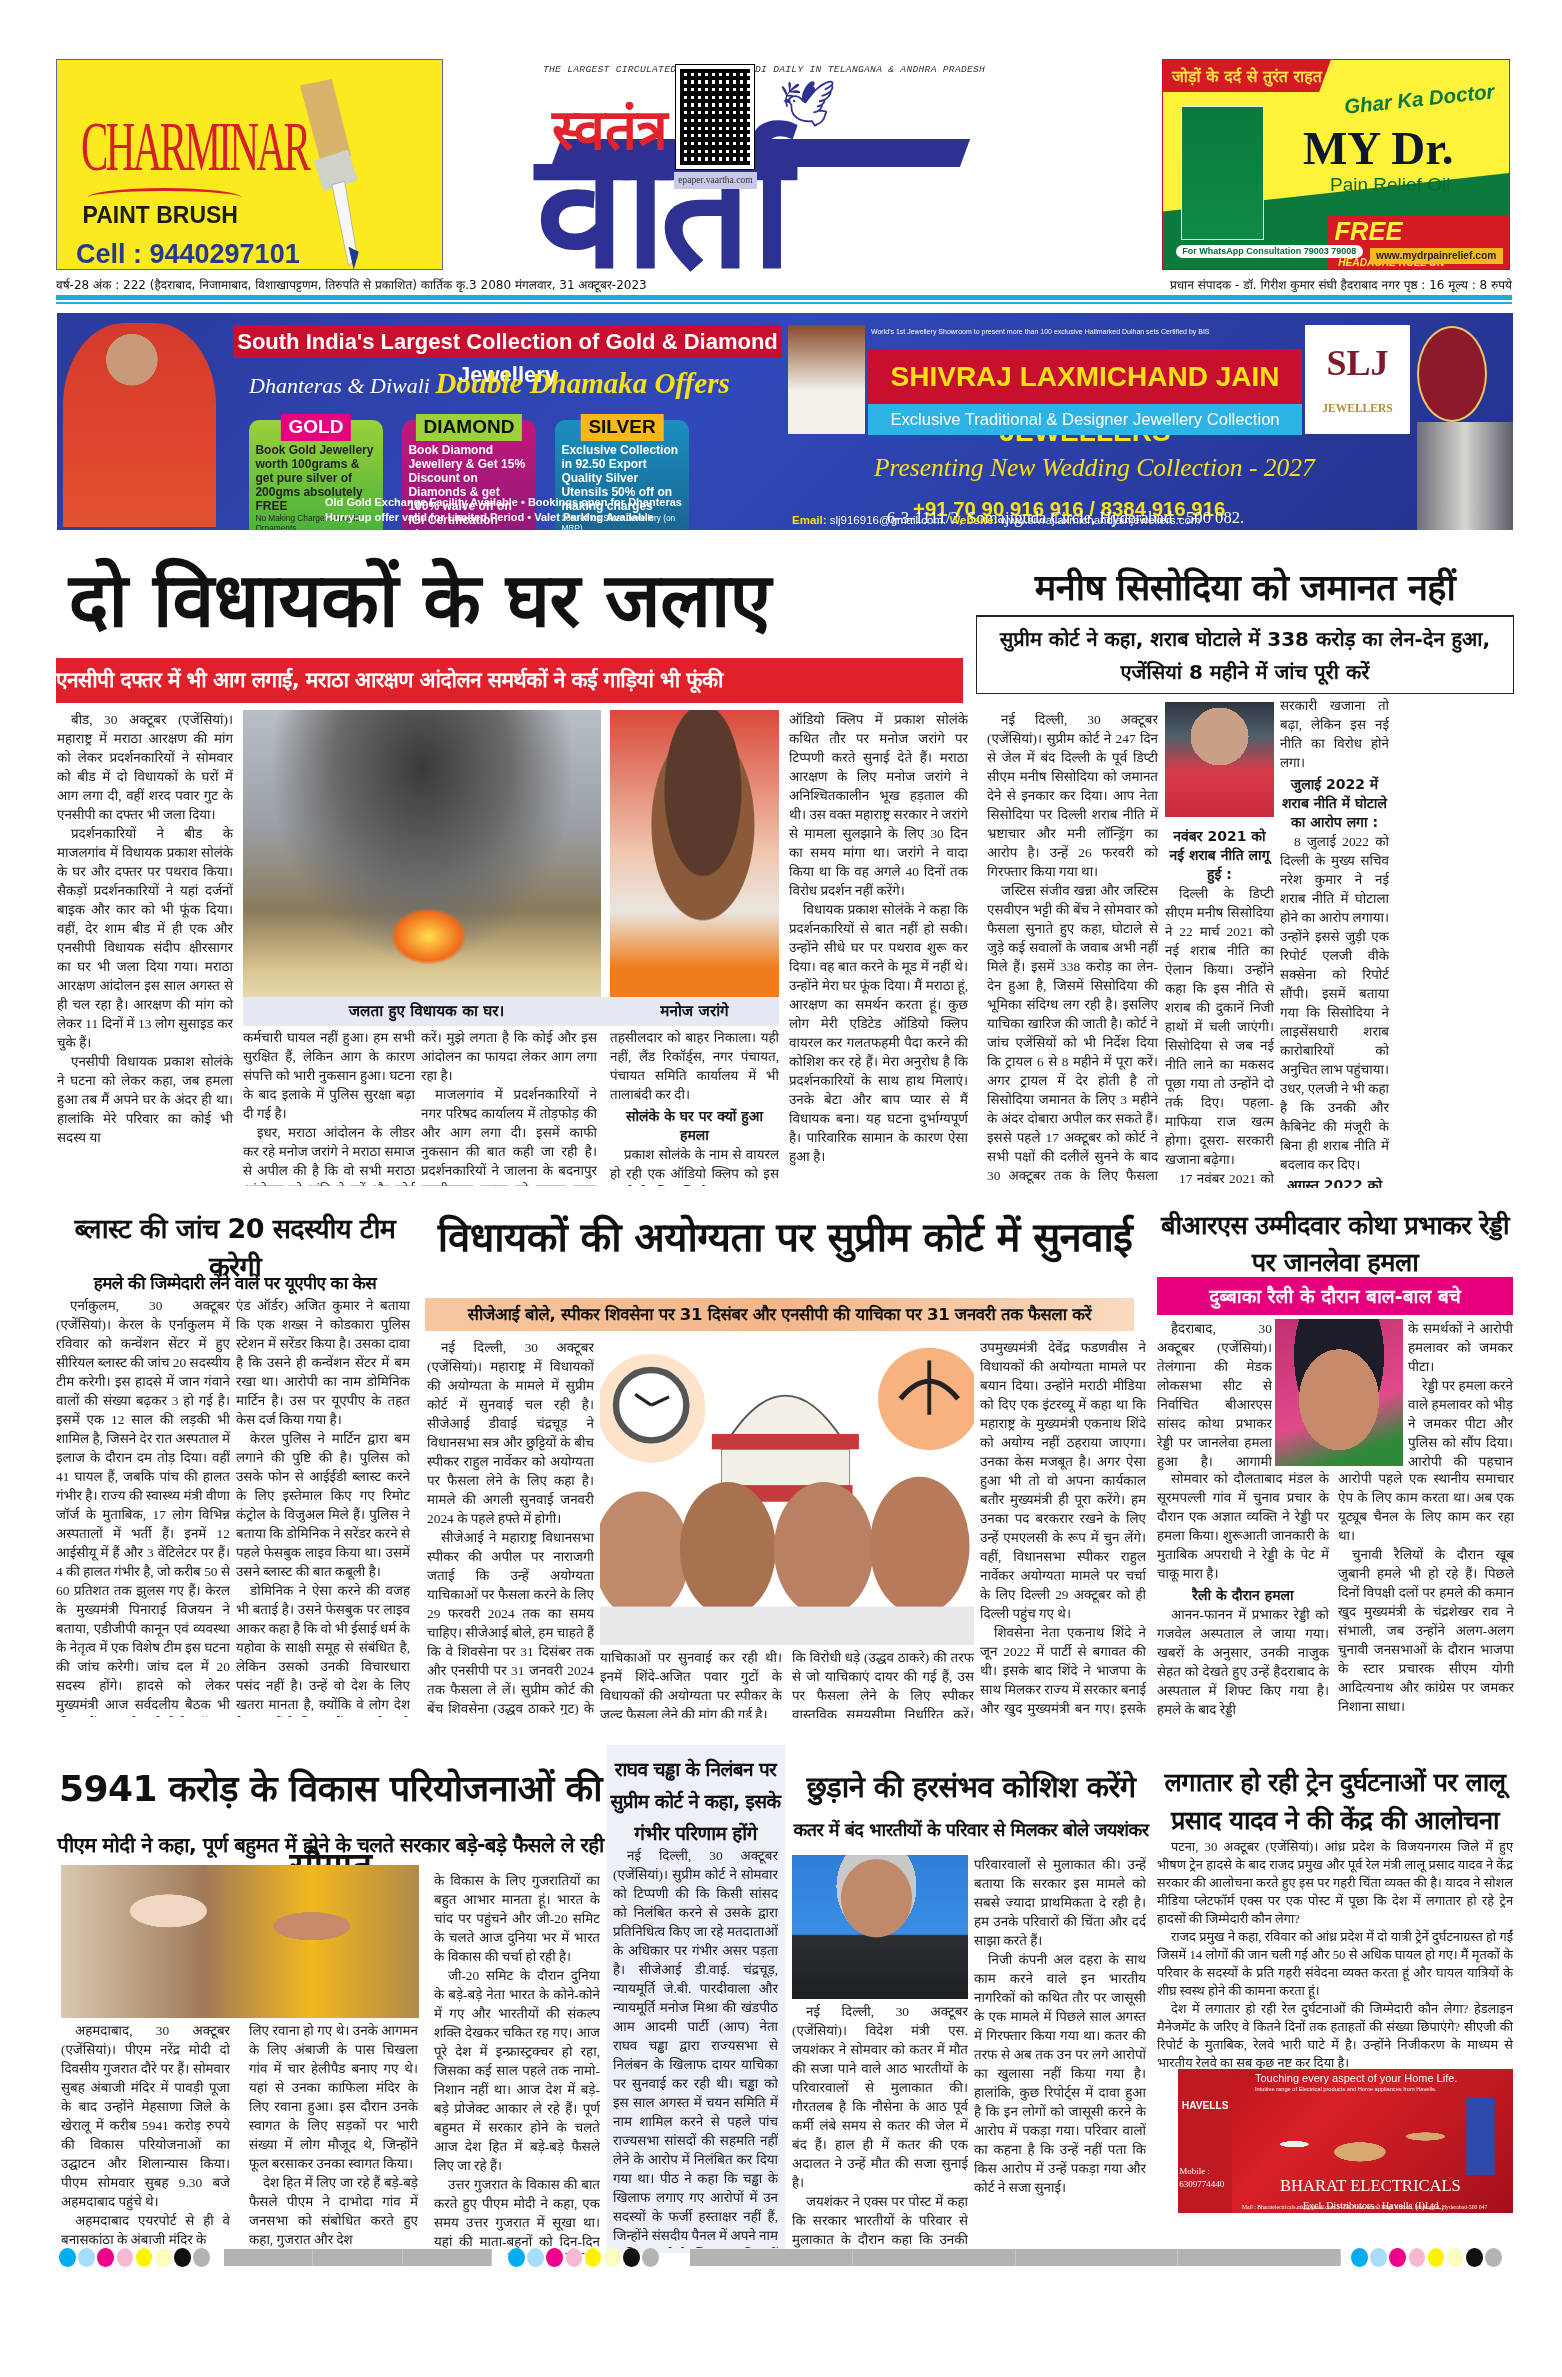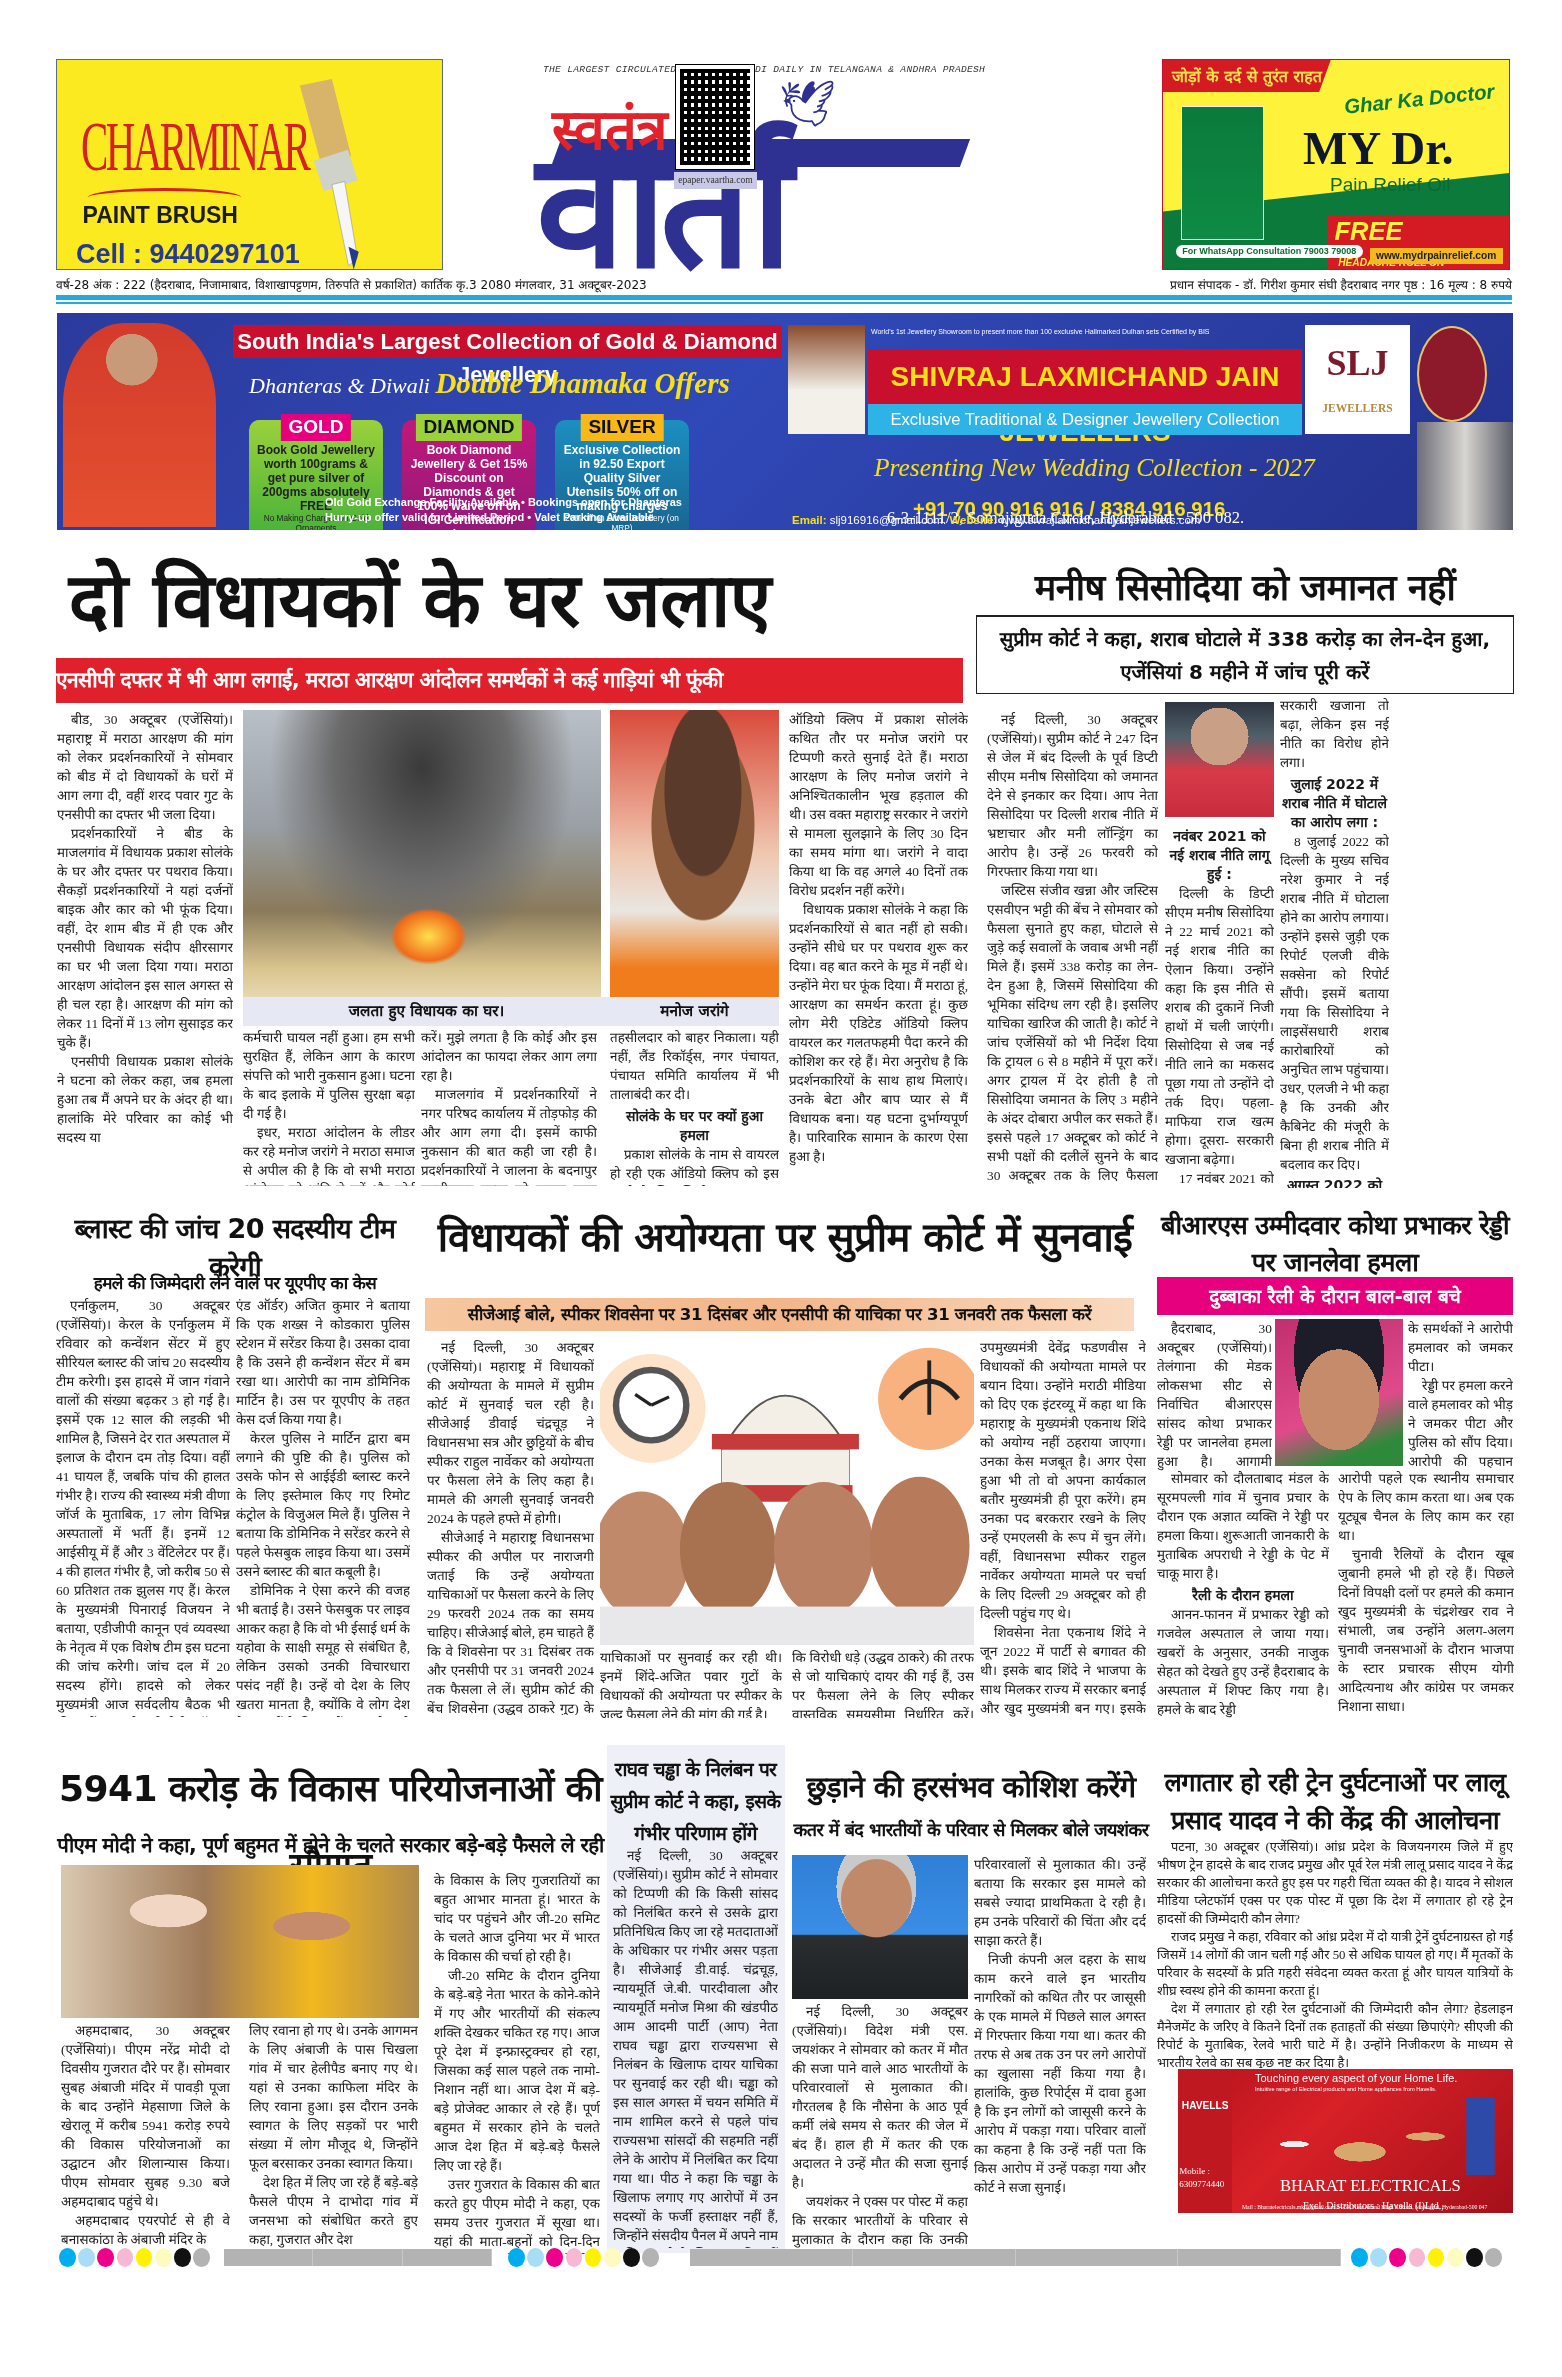--- a/index.html
+++ b/index.html
@@ -43,21 +43,21 @@
 #dateline{left:56px;top:276px;font-family:"DejaVu Sans",sans-serif;font-size:12px;color:#111}
 #editor{right:51px;top:276px;font-family:"DejaVu Sans",sans-serif;font-size:12px;color:#111}
 #rule1{left:56px;top:295px;width:1456px;height:5.1px;background:#24a9e0}
 #rule2{left:56px;top:302px;width:1456px;height:1.9px;background:#24a9e0}
 
 #slj{left:57px;top:313px;width:1456px;height:217px;background:linear-gradient(135deg,#2b3a9c,#3049b8 45%,#24318c);overflow:hidden}
 #slj .bride{position:absolute;left:6.4px;top:9.6px;width:153px;height:204px;background:radial-gradient(circle at 45% 18%,#c99a7a 0 25.5px,transparent 26px),linear-gradient(#d33a2c,#e4512f);border-radius:40% 40% 0 0}
 #slj .banner{position:absolute;left:176px;top:11.5px;width:549px;height:33px;background:#c8102e;color:#fff;font-family:"Liberation Sans",sans-serif;font-weight:bold;font-size:22px;text-align:center;line-height:33px}
 #slj .dd{position:absolute;left:192px;top:54px;font-family:"Liberation Serif",serif;font-style:italic;color:#fff;font-size:22px}
 #slj .dd b{color:#f8e016;font-size:29px}
-.offer{position:absolute;top:107px;width:134px;height:128px;border-radius:10.2px;color:#fff;font-family:"Liberation Sans",sans-serif;font-size:12px;font-weight:bold;text-align:center;padding:23px 6.4px 0}
+.offer{position:absolute;top:107px;width:134px;height:128px;border-radius:10.2px;color:#fff;font-family:"Liberation Sans",sans-serif;font-size:12px;font-weight:bold;padding:23px 6.4px 0}
 .offer .tag{position:absolute;top:-6.4px;left:50%;transform:translateX(-50%);padding:2.6px 7.7px;font-size:19px;font-weight:bold}
 .offer .sm{font-size:8.3px;font-weight:normal}
 #slj .foot{position:absolute;left:268px;top:182px;font-family:"Liberation Sans",sans-serif;font-weight:bold;font-size:11px;color:#fff;line-height:15.3px}
 #slj .ph{position:absolute;left:731px;top:11.5px;width:77px;height:109px;background:linear-gradient(#8a4a2a,#f2f0e8 60%)}
 #slj .name{position:absolute;left:811px;top:36px;width:434px;height:55px;background:#c8102e;color:#f8e016;font-family:"Liberation Sans",sans-serif;font-weight:bold;font-size:28px;line-height:55px;text-align:center}
 #slj .tiny{position:absolute;left:814px;top:15.3px;font-family:"Liberation Sans",sans-serif;font-size:7px;color:#fff}
 #slj .excl{position:absolute;left:811px;top:91px;width:434px;height:31px;background:#2eb3e6;color:#fff;font-family:"Liberation Sans",sans-serif;font-size:16.6px;line-height:31px;text-align:center}
 #slj .logo{position:absolute;left:1248px;top:11.5px;width:105px;height:109px;background:#fff;color:#7b1a2a;font-family:"Liberation Serif",serif;font-weight:bold;font-size:36px;text-align:center;line-height:77px}
 #slj .logo small{display:block;font-size:11.5px;line-height:12.8px;color:#b58a3a}
 #slj .seal{position:absolute;left:1360px;top:12.8px;width:70px;height:96px;border-radius:50%;background:#8c1a2a;border:2.6px solid #e9c46a}

